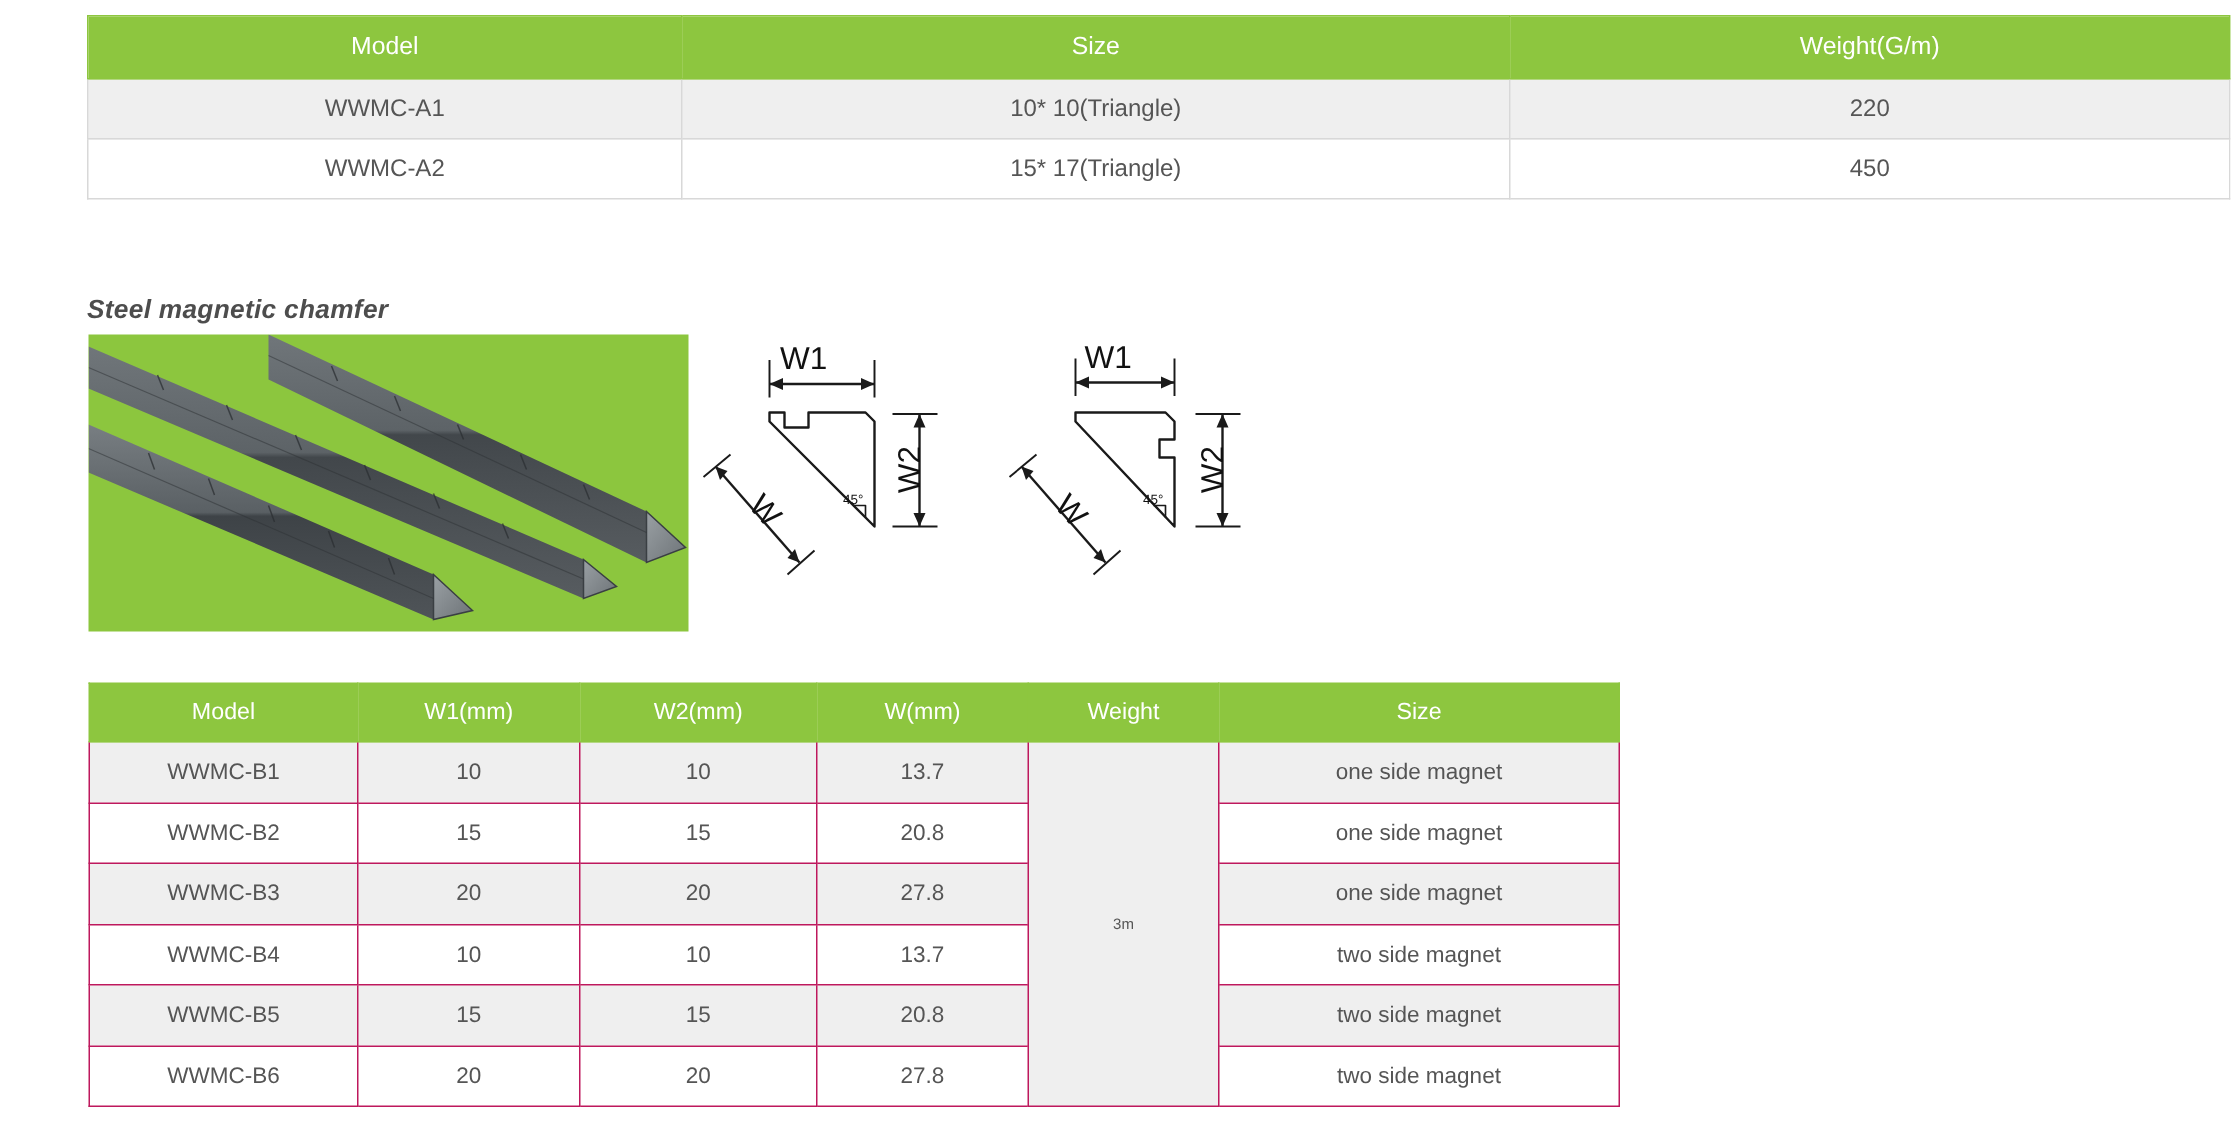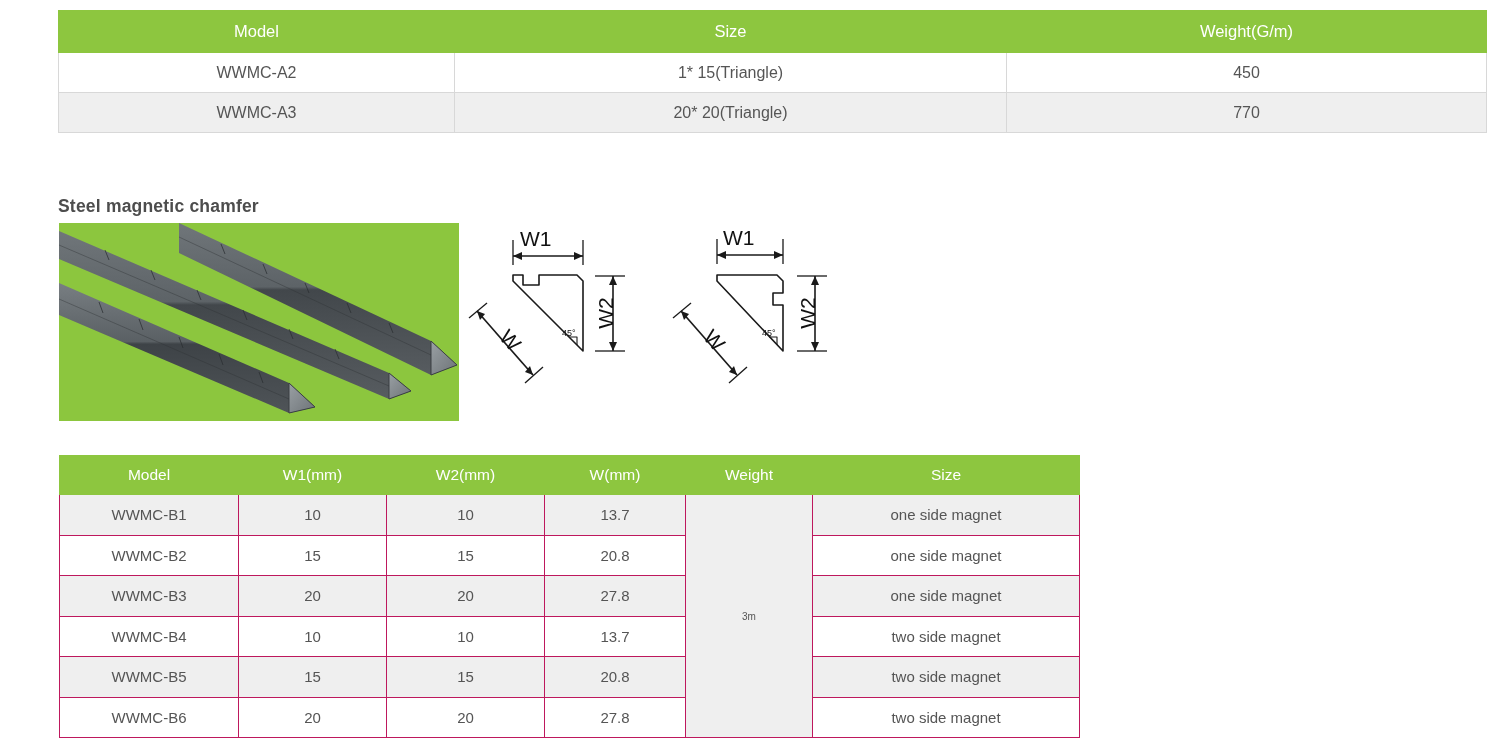--- a/index.html
+++ b/index.html
@@ -50,20 +50,21 @@
 
   
   .section-title {
     position: absolute;
     left: 58px;
     top: 196px;
     font-size: 17.5px;
     font-weight: bold;
     color: #4d4d4d;
     letter-spacing: 0.2px;
+    font-style: italic;
   }
 
   
   .photo {
     position: absolute;
     left: 59px;
     top: 223px;
     width: 400px;
     height: 198px;
     background: #8cc63e;
@@ -128,29 +129,29 @@
       <col class="c3">
     </colgroup>
   <thead>
     <tr>
       <th>Model</th>
       <th>Size</th>
       <th>Weight(G/m)</th>
     </tr>
   </thead>
   <tbody>
+    <tr class="alt">
+      <td>WWMC-A1</td>
+      <td>10* 10(Triangle)</td>
+      <td>220</td>
+    </tr>
     <tr>
       <td>WWMC-A2</td>
-      <td>1* 15(Triangle)</td>
+      <td>15* 17(Triangle)</td>
       <td>450</td>
-    </tr>
-    <tr class="alt">
-      <td>WWMC-A3</td>
-      <td>20* 20(Triangle)</td>
-      <td>770</td>
     </tr>
   </tbody>
 </table>
 
 <div class="section-title">Steel magnetic chamfer</div>
 
 <div class="photo">
   <svg width="400" height="198" viewBox="0 0 400 198">
     <defs>
       <linearGradient id="gbar" x1="0" y1="0" x2="0" y2="1">

